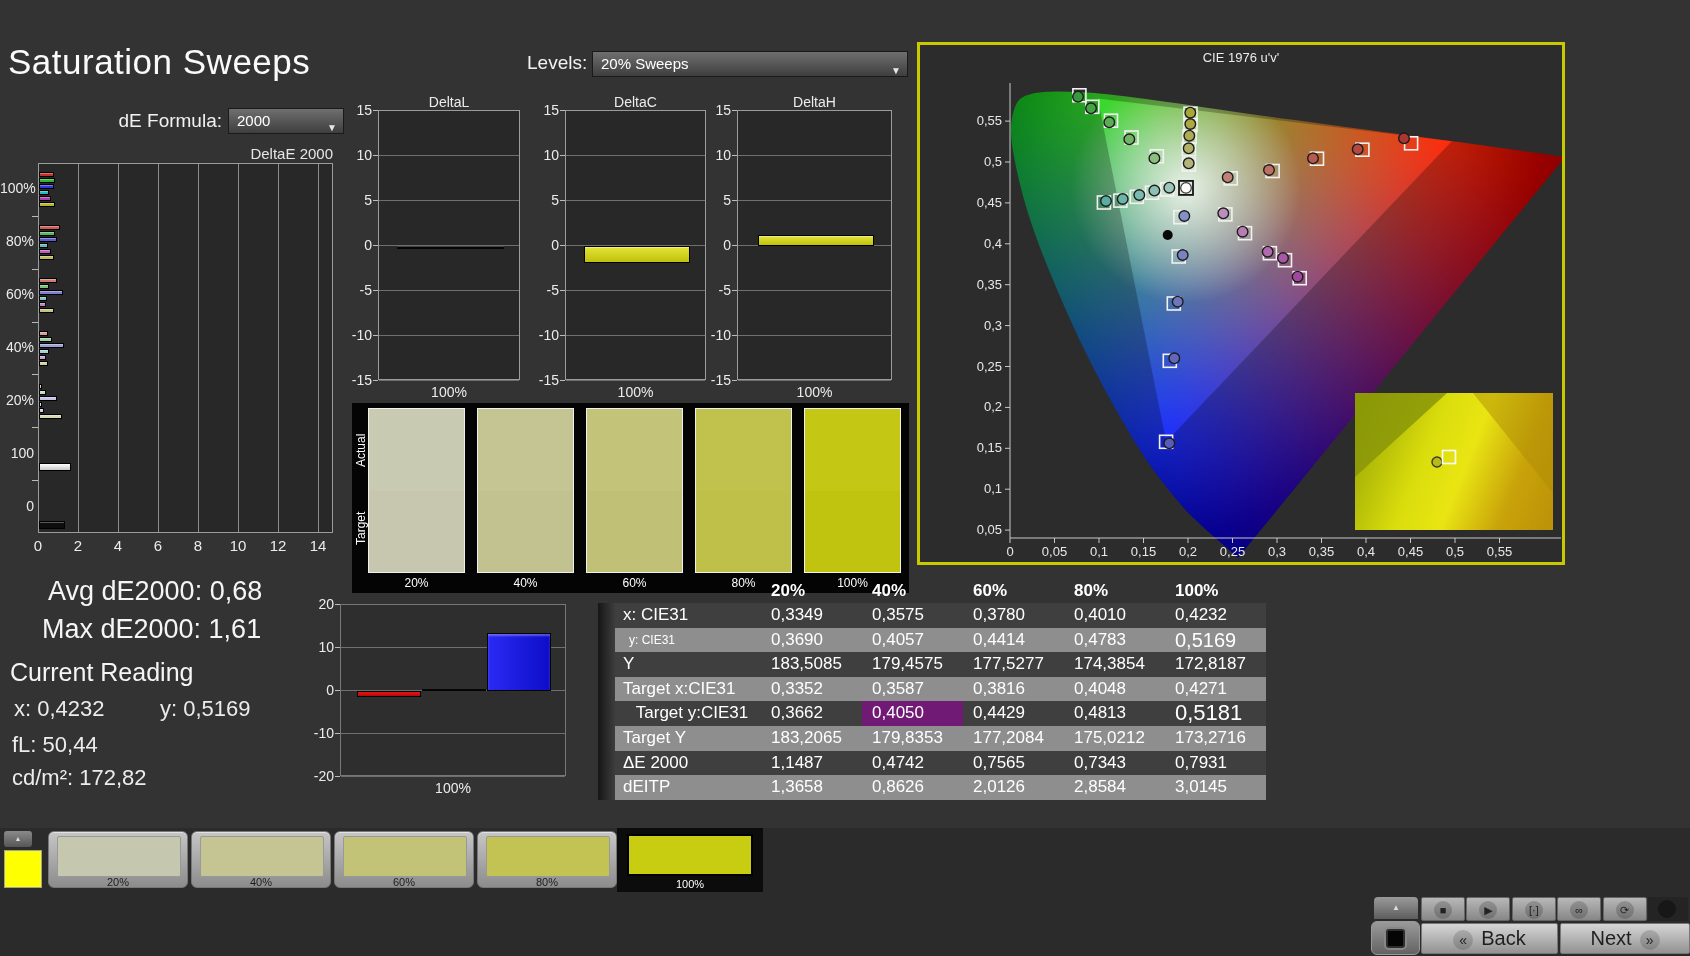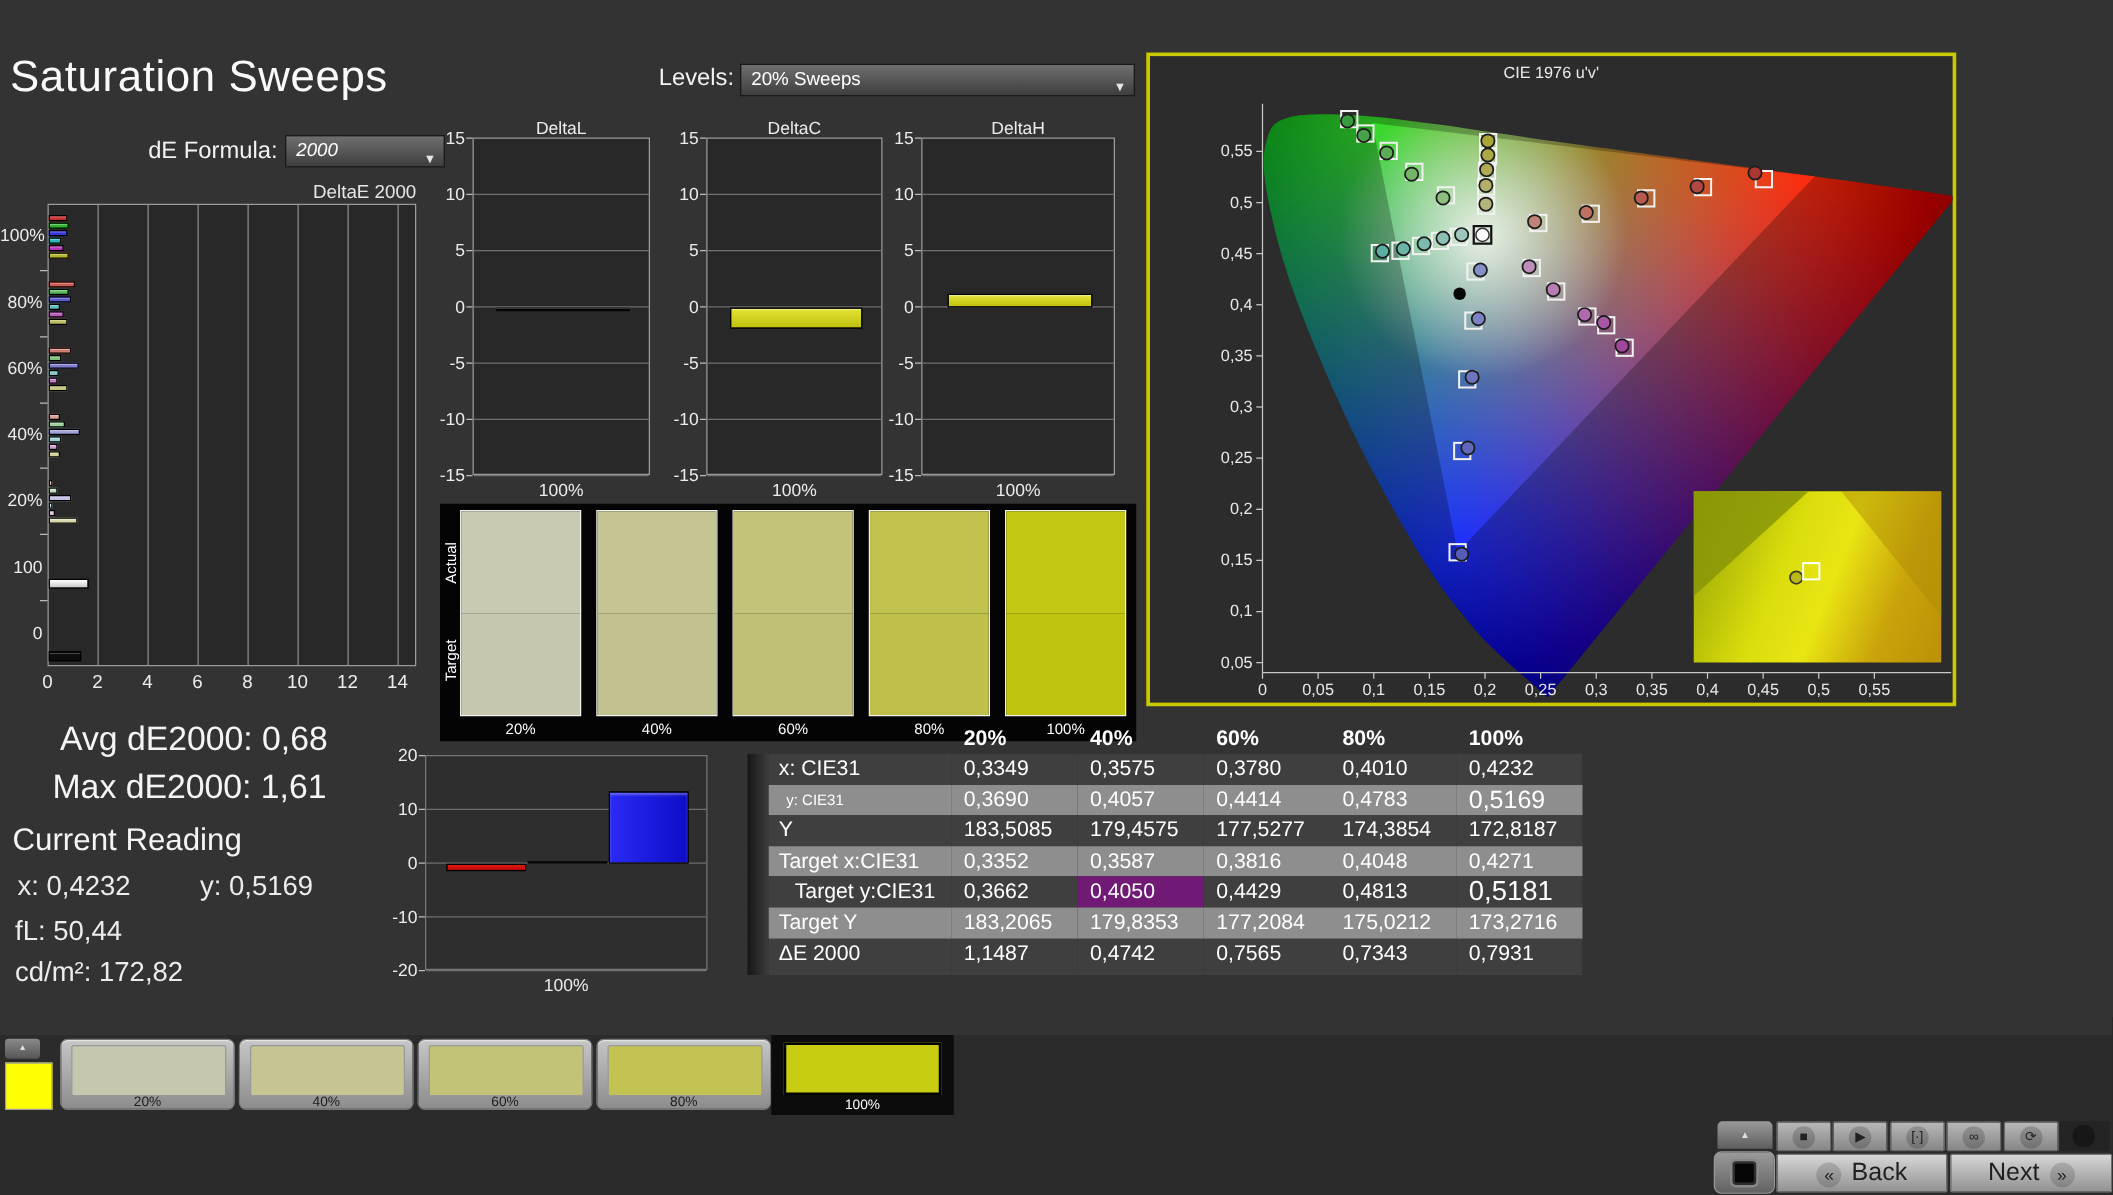--- a/index.html
+++ b/index.html
@@ -14,21 +14,21 @@
   #cie-panel{position:absolute;left:917px;top:42px;width:648px;height:523px;border:3px solid #c9c900;background:#2c2c2c}
   .vlabel{writing-mode:vertical-rl;transform:rotate(180deg);font-size:12px;color:#fff;text-align:center}
 </style>
 </head>
 <body>
 
 <div id="app">
   <div class="abs lblbig" style="left:8px;top:42px;font-size:35px;letter-spacing:0.5px;color:#fafafa;">Saturation Sweeps</div>
 
   <div class="abs lblbig" style="left:60px;top:110px;width:162px;text-align:right;font-size:19px;">dE Formula:</div>
-  <div class="ddown" style="left:228px;top:108px;width:128px;font-style:italic;">
+  <div class="ddown" style="left:228px;top:108px;width:116px;">
     <span>2000</span>
     <span class="arr">▼</span>
   </div>
 
   <div class="abs lblbig" style="left:527px;top:52px;font-size:19px;">Levels:</div>
   <div class="ddown" style="left:592px;top:51px;width:316px;">
     <span>20% Sweeps</span>
     <span class="arr">▼</span>
   </div>
 
@@ -463,20 +463,29 @@
     </div>
     <div style="position: absolute; left: 598px; top: 750.6px; width: 668px; height: 29px; display: flex;">
       <div style="width: 17px; background: linear-gradient(90deg, rgb(22, 22, 22), rgb(61, 61, 61));"></div>
       <div style="width: 146px; background: rgb(63, 63, 63); padding-left: 8px; font-size: 17px; color: rgb(255, 255, 255); line-height: 24.6px; white-space: nowrap;">ΔE 2000</div>
       <div style="width: 101px; background: rgb(63, 63, 63); padding-left: 10px; font-size: 17px; color: rgb(255, 255, 255); line-height: 24.6px;">1,1487</div>
       <div style="width: 101px; background: rgb(63, 63, 63); padding-left: 10px; font-size: 17px; color: rgb(255, 255, 255); line-height: 24.6px;">0,4742</div>
       <div style="width: 101px; background: rgb(63, 63, 63); padding-left: 10px; font-size: 17px; color: rgb(255, 255, 255); line-height: 24.6px;">0,7565</div>
       <div style="width: 101px; background: rgb(63, 63, 63); padding-left: 10px; font-size: 17px; color: rgb(255, 255, 255); line-height: 24.6px;">0,7343</div>
       <div style="width: 101px; background: rgb(63, 63, 63); padding-left: 10px; font-size: 17px; color: rgb(255, 255, 255); line-height: 24.6px;">0,7931</div>
     </div>
+    <div style="position: absolute; left: 598px; top: 775.2px; width: 668px; height: 24.6px; display: flex;">
+      <div style="width: 17px; background: linear-gradient(90deg, rgb(22, 22, 22), rgb(61, 61, 61));"></div>
+      <div style="width: 146px; background: rgb(142, 142, 142); padding-left: 8px; font-size: 17px; color: rgb(255, 255, 255); line-height: 24.6px; white-space: nowrap;">dEITP</div>
+      <div style="width: 101px; background: rgb(142, 142, 142); padding-left: 10px; font-size: 17px; color: rgb(255, 255, 255); line-height: 24.6px;">1,3658</div>
+      <div style="width: 101px; background: rgb(142, 142, 142); padding-left: 10px; font-size: 17px; color: rgb(255, 255, 255); line-height: 24.6px;">0,8626</div>
+      <div style="width: 101px; background: rgb(142, 142, 142); padding-left: 10px; font-size: 17px; color: rgb(255, 255, 255); line-height: 24.6px;">2,0126</div>
+      <div style="width: 101px; background: rgb(142, 142, 142); padding-left: 10px; font-size: 17px; color: rgb(255, 255, 255); line-height: 24.6px;">2,8584</div>
+      <div style="width: 101px; background: rgb(142, 142, 142); padding-left: 10px; font-size: 17px; color: rgb(255, 255, 255); line-height: 24.6px;">3,0145</div>
+    </div>
     <div style="position: absolute; left: 0px; top: 828px; width: 1690px; height: 128px; background: rgb(43, 43, 43);"></div>
     <div style="position: absolute; left: 4px; top: 831px; width: 28px; height: 16px; background: linear-gradient(rgb(138, 138, 138), rgb(86, 86, 86)); border-radius: 3px; text-align: center; font-size: 7px; line-height: 16px; color: rgb(221, 221, 221); cursor: pointer;">▲</div>
     <div style="position: absolute; left: 4px; top: 850px; width: 38px; height: 38px; background: rgb(254, 255, 0); border: 1px solid rgb(160, 160, 160); cursor: pointer;"></div>
     <div style="position: absolute; left: 48px; top: 831px; width: 140px; height: 57px; border-radius: 6px; background: linear-gradient(rgb(198, 198, 198), rgb(140, 140, 140)); border: 1px solid rgb(119, 119, 119); box-shadow: rgb(226, 226, 226) 0px 1px 0px inset; cursor: pointer;">
       <div style="position: absolute; left: 8px; top: 4px; width: 124px; height: 41px; background: rgb(198, 199, 175); border: 1px solid rgb(153, 153, 153); border-radius: 2px;"></div>
       <div style="position: absolute; left: 0px; top: 44px; width: 138px; text-align: center; font-size: 11px; color: rgb(28, 28, 28);">20%</div>
     </div>
     <div style="position: absolute; left: 191px; top: 831px; width: 140px; height: 57px; border-radius: 6px; background: linear-gradient(rgb(198, 198, 198), rgb(140, 140, 140)); border: 1px solid rgb(119, 119, 119); box-shadow: rgb(226, 226, 226) 0px 1px 0px inset; cursor: pointer;">
       <div style="position: absolute; left: 8px; top: 4px; width: 124px; height: 41px; background: rgb(196, 197, 147); border: 1px solid rgb(153, 153, 153); border-radius: 2px;"></div>
       <div style="position: absolute; left: 0px; top: 44px; width: 138px; text-align: center; font-size: 11px; color: rgb(28, 28, 28);">40%</div>

